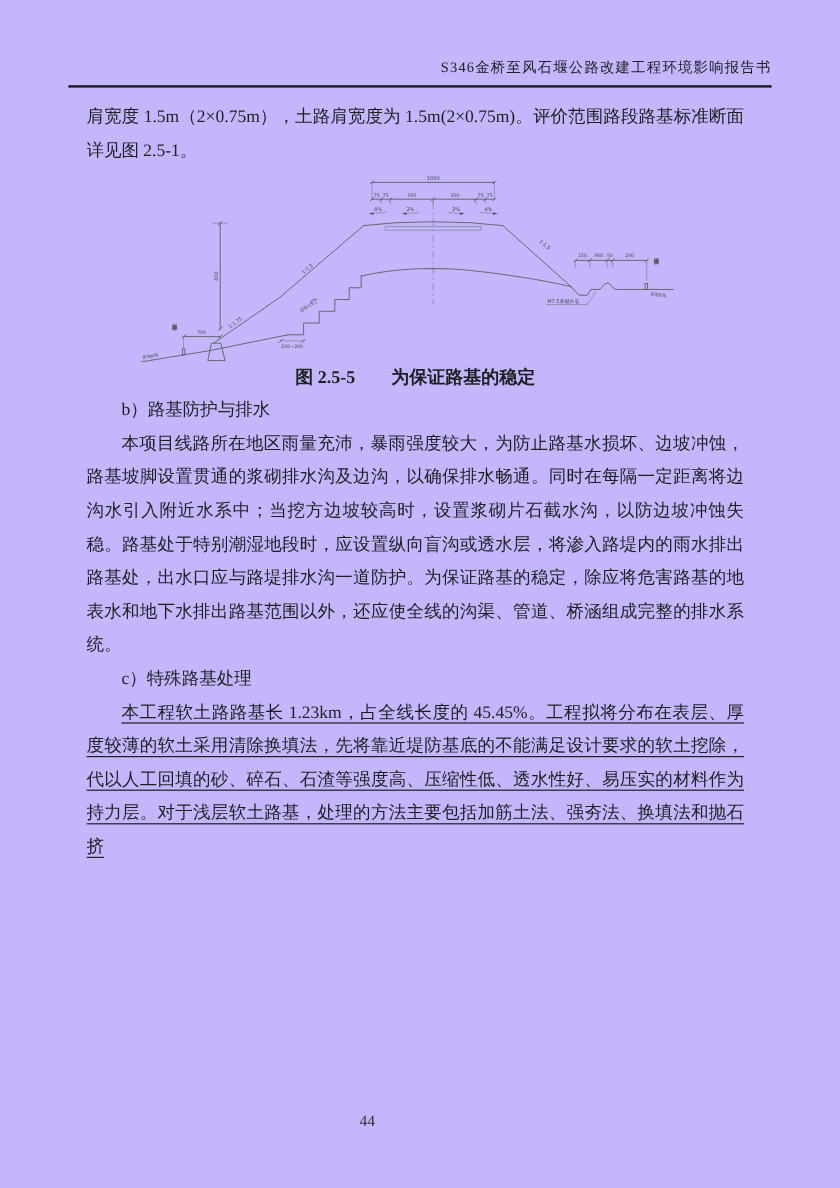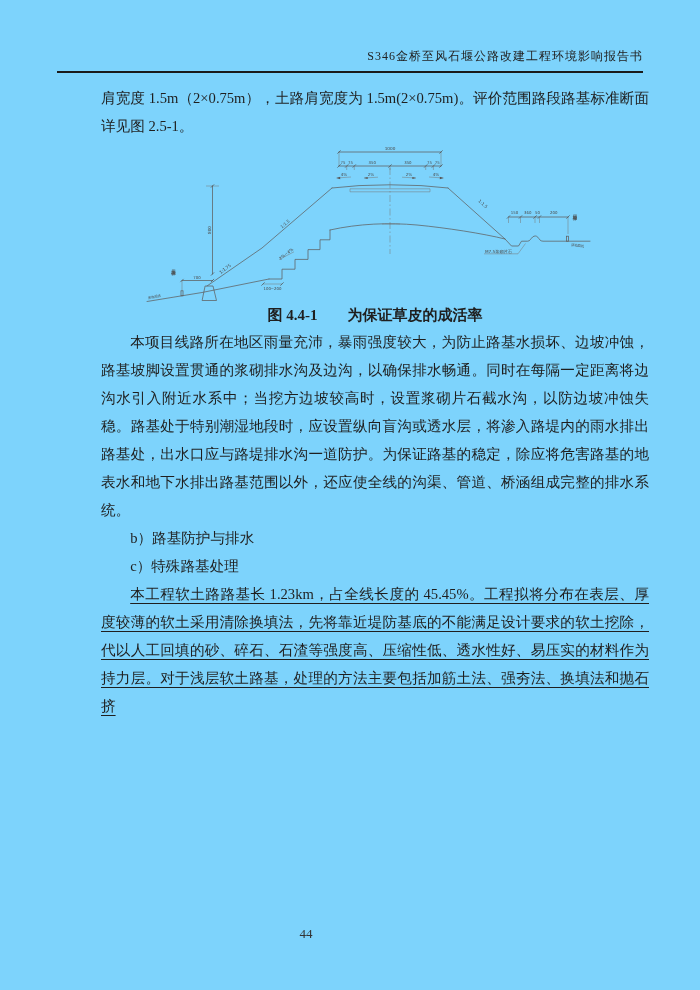--- a/index.html
+++ b/index.html
@@ -1,27 +1,27 @@
 <!DOCTYPE html>
 <html><head>
 <meta charset="utf-8">
 <style>
   html,body{margin:0;padding:0;background:#e8e8e8;}
   .page{
-    width:700px;height:990px;background:#7dd3fc;position:relative;
+    width:700px;height:990px;background:#c4b5fd;position:relative;
     margin:0 auto;overflow:hidden;
     font-family:"Liberation Serif","DejaVu Serif",serif;color:#1f1f1f;
   }
   .header{
     position:absolute;top:48px;left:57px;width:586px;
     text-align:right;font-size:12px;letter-spacing:1px;color:#222;
     padding-bottom:6px;border-bottom:2px solid #1a1a1a;
   }
   .body{
-    position:absolute;top:84px;left:101px;width:548px;height:862px;
+    position:absolute;top:84px;left:72px;width:548px;height:862px;
     overflow:hidden;font-size:14.6px;line-height:28px;text-align:justify;
   }
   .body p{margin:0;text-indent:2em;}
   p.noindent{text-indent:0;}
   .figure{margin:4px 0 0 0;}
   .figure svg{display:block;margin:0 auto;}
   .caption{text-align:center;font-weight:bold;font-size:15px;line-height:26px;margin:0 0 2px 0;}
   .caption .figno{margin-right:2em;}
   p.ul-para{text-decoration:underline;text-underline-offset:4px;text-decoration-thickness:1px;}
   .pagenum{position:absolute;bottom:48px;left:0;width:612px;text-align:center;font-size:13px;color:#333;}
@@ -158,23 +158,23 @@
           <use href="#tk" x="111.5" y="136.5"></use>
         <line x1="81" y1="136.5" x2="81" y2="146.5" class="thin"></line>
         <text x="96" y="134.5" text-anchor="middle" class="d38">700</text>
 
         <rect x="80" y="146.8" width="2" height="5" class="dline"></rect>
         <text x="72.5" y="122" class="vtext">用地界碑</text>
       </svg>
     </div>
 
     <p class="caption noindent">
-      <span class="figno">图 4.4-1</span><span>为保证草皮的成活率</span>
+      <span class="figno">图 2.5-5</span><span>为保证路基的稳定</span>
     </p>
 
+    <p>b）路基防护与排水</p>
     <p>本项目线路所在地区雨量充沛，暴雨强度较大，为防止路基水损坏、边坡冲蚀，路基坡脚设置贯通的浆砌排水沟及边沟，以确保排水畅通。同时在每隔一定距离将边沟水引入附近水系中；当挖方边坡较高时，设置浆砌片石截水沟，以防边坡冲蚀失稳。路基处于特别潮湿地段时，应设置纵向盲沟或透水层，将渗入路堤内的雨水排出路基处，出水口应与路堤排水沟一道防护。为保证路基的稳定，除应将危害路基的地表水和地下水排出路基范围以外，还应使全线的沟渠、管道、桥涵组成完整的排水系统。</p>
-    <p>b）路基防护与排水</p>
     <p>c）特殊路基处理</p>
     <p class="ul-para">本工程软土路路基长 1.23km，占全线长度的 45.45%。工程拟将分布在表层、厚度较薄的软土采用清除换填法，先将靠近堤防基底的不能满足设计要求的软土挖除，代以人工回填的砂、碎石、石渣等强度高、压缩性低、透水性好、易压实的材料作为持力层。对于浅层软土路基，处理的方法主要包括加筋土法、强夯法、换填法和抛石挤</p>
   </div>
 
   <div class="pagenum">44</div>
 </div>
 
 </body></html>

